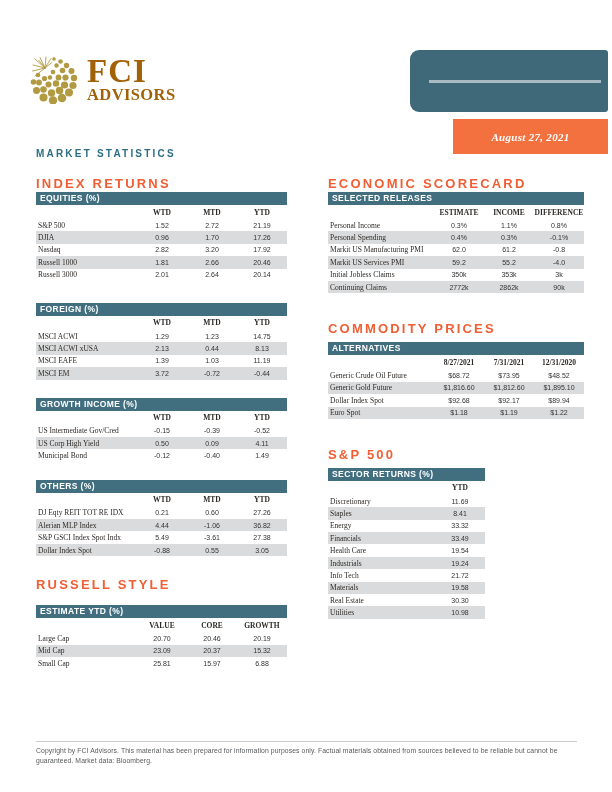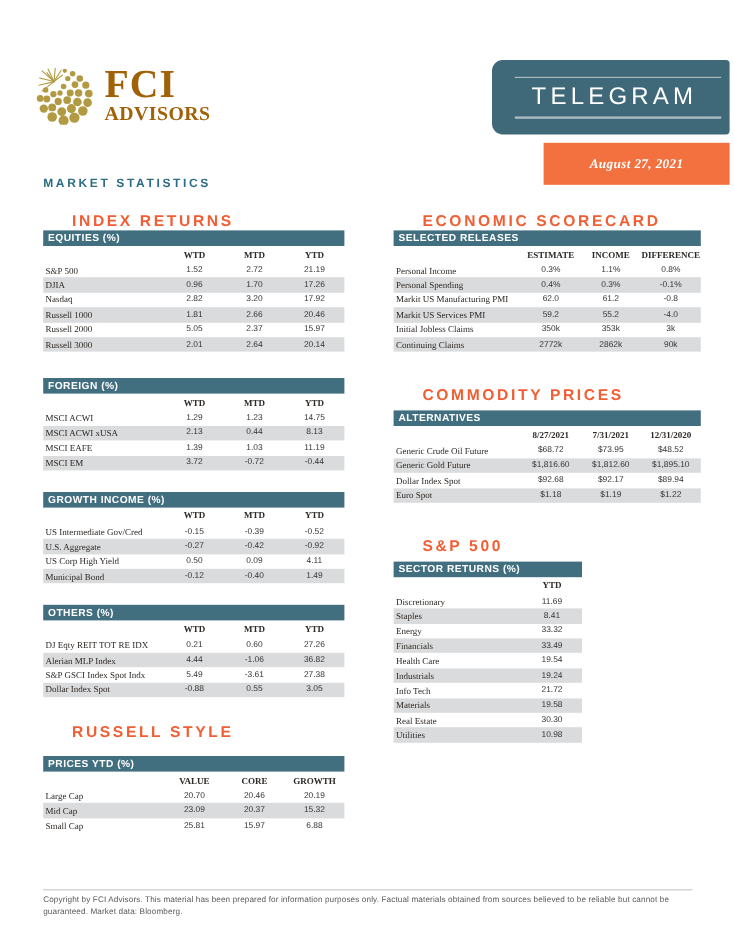--- a/index.html
+++ b/index.html
@@ -25,21 +25,21 @@
 
   .page-title{position:absolute;left:36px;top:148px;color:var(--title_teal,#2e6e84);
               font:bold 10px/12px "Liberation Sans",sans-serif;letter-spacing:2.2px;}
 
   
   .col{position:absolute;top:177px;}
   .col.left{left:36px;width:251px;}
   .col.right{left:328px;width:256px;}
 
   .sec-h{color:var(--orange,#f25e33);font:bold 13px/13px "Liberation Sans",sans-serif;
-         letter-spacing:2.2px;margin-bottom:2px;white-space:nowrap;margin-left:24px;}
+         letter-spacing:2.2px;margin-bottom:2px;white-space:nowrap;}
   .mt22{margin-top:22px;}.mt18{margin-top:18px;}.mt29{margin-top:29px;}
   .rsh{margin-top:22px;margin-bottom:14px;}
   .mb7{margin-bottom:7px;}
 
   
   .tbl{width:100%;}
   .tbar{background:var(--teal_bar,#426f80);color:#fff;height:13px;
         font:bold 8.5px/13px "Liberation Sans",sans-serif;letter-spacing:.4px;
         padding-left:4px;box-sizing:border-box;}
   .trow{display:flex;align-items:center;height:12.4px;}
@@ -105,21 +105,20 @@
       </g>
     </svg>
     <div class="logo-text">
       <div class="logo-fci">FCI</div>
       <div class="logo-adv">ADVISORS</div>
     </div>
   </div>
 
   <div class="telegram">
     <div class="tg-line"></div>
-    <div class="tg-text">TELEGRAM</div>
     <div class="tg-line"></div>
   </div>
   <div class="datebar">
     <span>August 27, 2021</span>
   </div>
 
   <div class="page-title">MARKET STATISTICS</div>
 
   <div class="col left">
     <div class="sec-h">INDEX RETURNS</div>
@@ -150,26 +149,20 @@
             <div class="num">3.20</div>
             <div class="num">17.92</div>
           </div>
           <div class="trow">
             <div class="lbl">Russell 1000</div>
             <div class="num">1.81</div>
             <div class="num">2.66</div>
             <div class="num">20.46</div>
           </div>
           <div class="trow">
-            <div class="lbl">Russell 2000</div>
-            <div class="num">5.05</div>
-            <div class="num">2.37</div>
-            <div class="num">15.97</div>
-          </div>
-          <div class="trow">
             <div class="lbl">Russell 3000</div>
             <div class="num">2.01</div>
             <div class="num">2.64</div>
             <div class="num">20.14</div>
           </div>
         </div>
       </div>
     <div class="tbl mt22">
         <div class="tbar">FOREIGN (%)</div>
         <div class="trow thead">
@@ -214,26 +207,20 @@
           <div class="num">YTD</div>
         </div>
         <div class="tbody">
           <div class="trow">
             <div class="lbl">US Intermediate Gov/Cred</div>
             <div class="num">-0.15</div>
             <div class="num">-0.39</div>
             <div class="num">-0.52</div>
           </div>
           <div class="trow">
-            <div class="lbl">U.S. Aggregate</div>
-            <div class="num">-0.27</div>
-            <div class="num">-0.42</div>
-            <div class="num">-0.92</div>
-          </div>
-          <div class="trow">
             <div class="lbl">US Corp High Yield</div>
             <div class="num">0.50</div>
             <div class="num">0.09</div>
             <div class="num">4.11</div>
           </div>
           <div class="trow">
             <div class="lbl">Municipal Bond</div>
             <div class="num">-0.12</div>
             <div class="num">-0.40</div>
             <div class="num">1.49</div>
@@ -270,21 +257,21 @@
           <div class="trow">
             <div class="lbl">Dollar Index Spot</div>
             <div class="num">-0.88</div>
             <div class="num">0.55</div>
             <div class="num">3.05</div>
           </div>
         </div>
       </div>
     <div class="sec-h rsh">RUSSELL STYLE</div>
     <div class="tbl">
-        <div class="tbar">PRICES YTD (%)</div>
+        <div class="tbar">ESTIMATE YTD (%)</div>
         <div class="trow thead">
           <div class="lbl"></div>
           <div class="num">VALUE</div>
           <div class="num">CORE</div>
           <div class="num">GROWTH</div>
         </div>
         <div class="tbody">
           <div class="trow">
             <div class="lbl">Large Cap</div>
             <div class="num">20.70</div>

